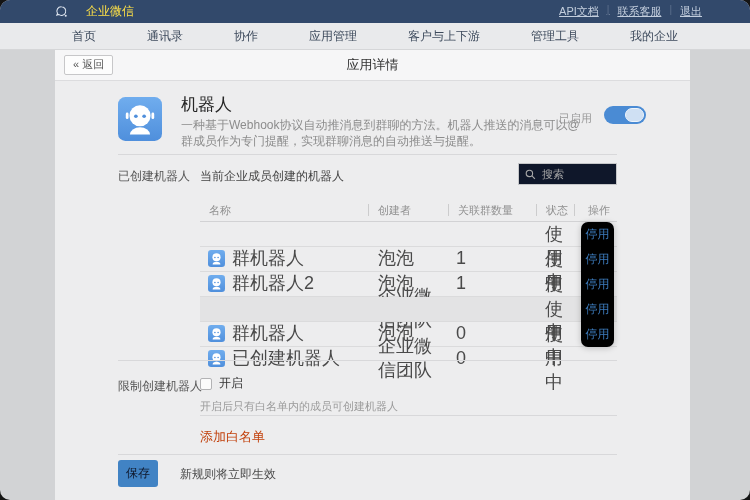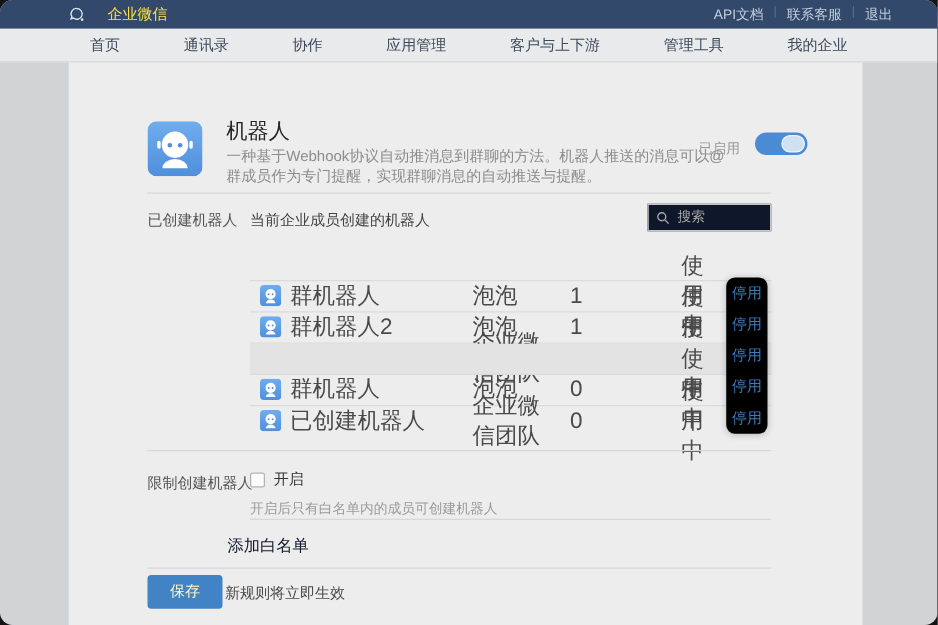--- a/index.html
+++ b/index.html
@@ -2,21 +2,21 @@
 <html><head>
 <meta charset="utf-8">
 <style>
   html,body { margin:0; padding:0; background:#141414; font-family:"Liberation Sans","DejaVu Sans",sans-serif; }
   * { box-sizing:border-box; }
   .window { position:relative; width:750px; height:500px; margin:0 auto; border-radius:10px; overflow:hidden; background:#d2d3d5; }
 
   
   .topbar { position:absolute; top:0; left:0; right:0; height:23px; background:#32496b; display:flex; align-items:center; }
   .brand { margin-left:55px; display:flex; align-items:center; gap:18px; color:#fde047; font-size:12px; }
-  .topbar-links { margin-left:auto; margin-right:28px; display:flex; align-items:flex-start; font-size:11px; color:#c3cedd; }
+  .topbar-links { margin-left:auto; margin-right:40px; display:flex; align-items:flex-start; font-size:11px; color:#c3cedd;text-decoration:underline; }
   .topbar-link { padding:0 8px; cursor:pointer; }
   .topbar-sep { color:#5d708d; font-size:10px; }
 
   
   .navbar { position:absolute; top:23px; left:0; right:0; height:27px; background:#e9eaec; border-bottom:1px solid #d5d6d8; display:flex; align-items:center; }
   .nav-items { flex:1; margin:0 72px; display:flex; justify-content:space-between; font-size:12px; color:#3d4a5c; }
   .nav-item { cursor:pointer;font-family:Liberation Serif, serif; }
 
   
   .page { position:absolute; top:50px; left:55px; width:635px; bottom:0; background:#ededee; }
@@ -63,24 +63,24 @@
   
   .action-strip { position:absolute; left:381px; top:22px; width:33px; height:125px; background:#000000; border-radius:7px; box-shadow:0 1px 6px rgba(0,0,0,0.22); z-index:2; }
   .action-cell { height:25px; display:flex; align-items:center; justify-content:center; }
   .action-link { font-size:12px; color:#3c7bbd; cursor:pointer; }
 
   
   .checkbox { width:12px; height:12px; border:1px solid #b3b3b5; background:#fbfbfb; border-radius:2px; display:inline-block; cursor:pointer; }
   .restrict-row { left:145px; top:325px; display:flex; align-items:center; gap:7px; position:absolute; }
   .restrict-label-txt { font-size:12px; color:#333; }
   .restrict-note { left:145px; top:349px; font-size:11px; color:#9a9a9a; }
-  .whitelist-link { left:127px; top:378px; font-size:13px; color:#0f172a; cursor:pointer; }
-
-  
-  .save-btn { left:63px; top:410px; background:#4183c4; color:#fef9c3; font-size:12px; padding:5px 18px; border:none; border-radius:3px; cursor:pointer; position:absolute; font-family:inherit; }
+  .whitelist-link { left:145px; top:378px; font-size:13px; color:#c2410c; cursor:pointer; }
+
+  
+  .save-btn { left:63px; top:410px; background:#4183c4; color:#0f172a; font-size:12px; padding:5px 8px; border:none; border-radius:3px; cursor:pointer; position:absolute; font-family:inherit; }
   .save-note { left:125px; top:416px; font-size:12px; color:#4a4a4a; }
 </style>
 </head>
 <body>
 
 <div class="window">
 
   <div class="topbar">
     <div class="brand">
       <svg width="13" height="13" viewBox="0 0 16 16">
@@ -104,20 +104,24 @@
       <span class="nav-item">通讯录</span>
       <span class="nav-item">协作</span>
       <span class="nav-item">应用管理</span>
       <span class="nav-item">客户与上下游</span>
       <span class="nav-item">管理工具</span>
       <span class="nav-item">我的企业</span>
     </div>
   </div>
 
   <div class="page">
+    <div class="page-header">
+      <button class="back-btn"><span>«</span> <span>返回</span></button>
+      <span class="page-title">应用详情</span>
+    </div>
 
     <svg class="abs app-avatar" viewBox="0 0 48 48">
       <defs>
         <linearGradient id="botgrad" x1="0" y1="0" x2="0" y2="1">
           <stop offset="0" stop-color="#70adee"></stop>
             <stop offset="1" stop-color="#4f8fdc"></stop>
         </linearGradient>
       </defs>
       <rect width="48" height="48" rx="8" fill="url(#botgrad)"></rect>
       <rect x="8.5" y="17" width="3" height="7" rx="1.5" fill="#fff"></rect>
@@ -141,20 +145,27 @@
 
     <div class="search-box">
       <svg width="11" height="11" viewBox="0 0 12 12">
         <circle cx="4.8" cy="4.8" r="3.5" fill="none" stroke="#a7a7a7" stroke-width="1.2"></circle>
         <line x1="7.6" y1="7.6" x2="10.8" y2="10.8" stroke="#a7a7a7" stroke-width="1.2"></line>
       </svg>
       <input placeholder="搜索" style="">
     </div>
 
     <div class="bot-table">
+      <div class="t-grid t-head">
+        <span class="hc">名称</span>
+        <span class="hc">创建者</span>
+        <span class="hc">关联群数量</span>
+        <span class="hc">状态</span>
+        <span class="hc hc-action">操作</span>
+      </div>
 
       <div class="t-grid t-row">
         <span class="cell-name">
           <svg class="bot-ico" viewBox="0 0 48 48">
               <rect width="48" height="48" rx="9" fill="url(#botgrad)"></rect>
               <circle cx="24" cy="20.5" r="11.5" fill="#fff"></circle>
               <circle cx="19.5" cy="21" r="2.2" fill="#4f8fdc"></circle>
               <circle cx="28.5" cy="21" r="2.2" fill="#4f8fdc"></circle>
               <path d="M13 41 a11 8 0 0 1 22 0 z" fill="#fff"></path>
             </svg>

